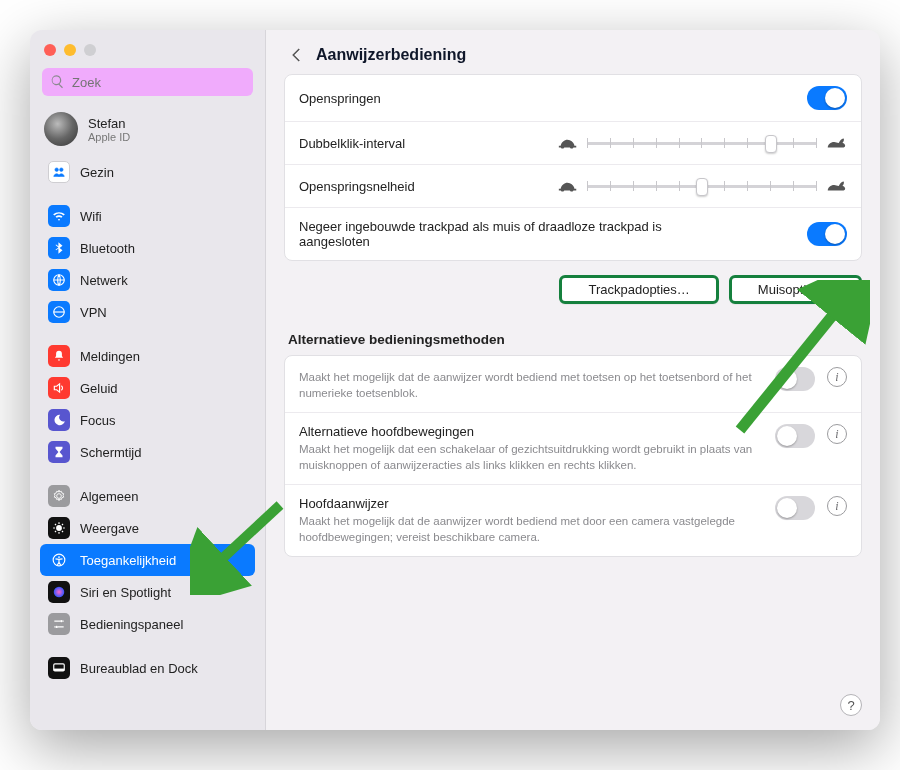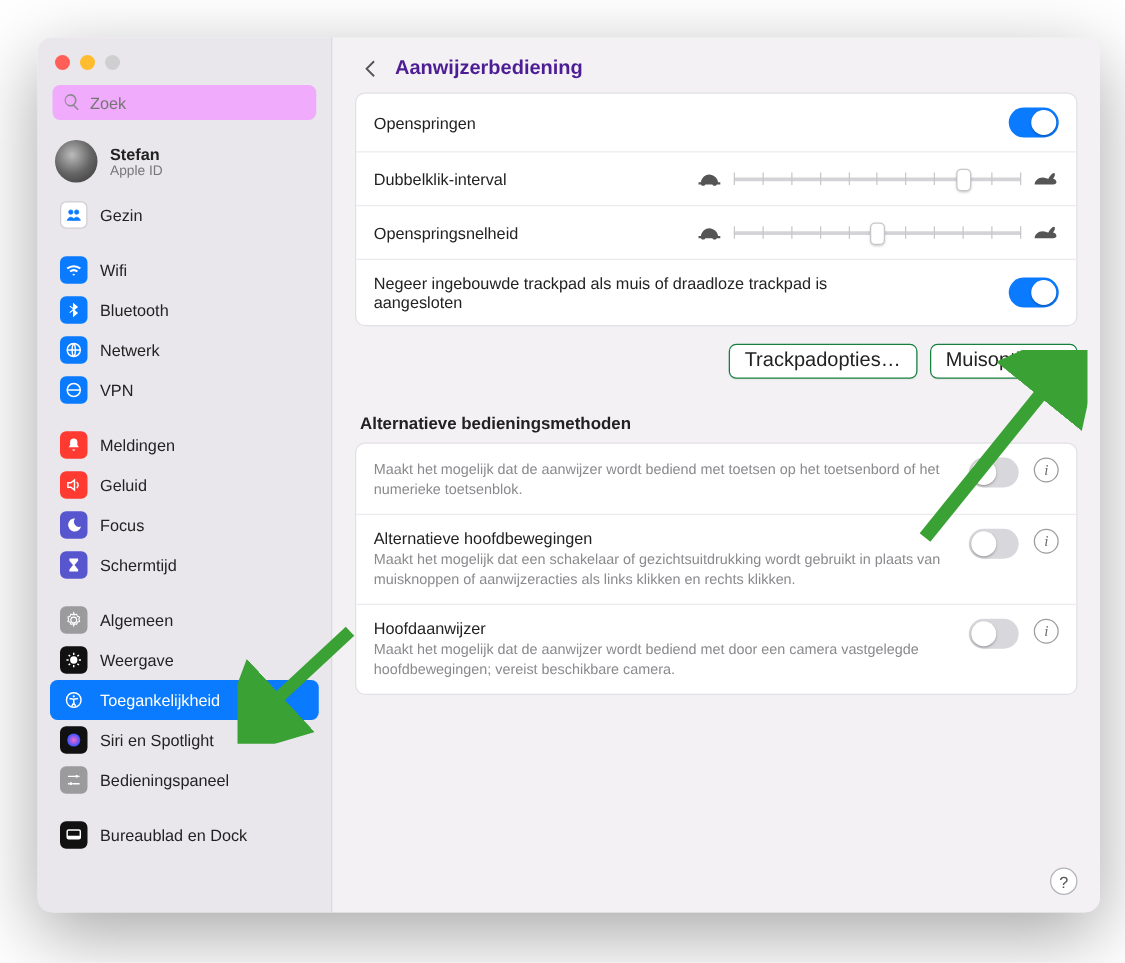--- a/index.html
+++ b/index.html
@@ -55,21 +55,21 @@
   }
   .profile {
     display: flex; align-items: center;
     padding: 6px 14px 10px; gap: 10px;
   }
   .avatar {
     width: 34px; height: 34px; border-radius: 50%;
     background: radial-gradient(circle at 40% 35%, #bbb 0%, #666 50%, #333 100%);
     flex-shrink: 0;
   }
-  .profile .name { font-size: 13px; font-weight: 700; color:#222; }
+  .profile .name { font-size: 13px; font-weight: 400; color:#222; }
   .profile .sub { font-size: 11px; color:#777; }
   .nav { padding: 0 10px 8px; overflow-y: auto; flex: 1; }
   .nav-item {
     display: flex; align-items: center; gap: 10px;
     padding: 5px 8px; border-radius: 6px;
     font-size: 13px; color:#222;
     cursor: default;
   }
   .nav-item.selected {
     background: #0a7aff; color:#fff;
@@ -88,21 +88,21 @@
     overflow-y: auto;
   }
   .header {
     display: flex; align-items: center; gap: 10px;
     padding: 16px 22px 10px;
   }
   .back {
     width: 18px; height: 18px; cursor: pointer;
   }
   .back svg { width: 18px; height: 18px; stroke:#555; fill:none; stroke-width:2; }
-  .header h1 { font-size: 16px; font-weight: 700; color:#4c1d95; }
+  .header h1 { font-size: 16px; font-weight: 700; color:#0f172a; }
   .section-title {
     font-size: 13.5px; font-weight: 700; color:#222;
     padding: 10px 22px 8px;
   }
   .panel {
     background:#fff; margin: 0 18px 10px;
     border: 1px solid #e1e0e4; border-radius: 8px;
   }
   .row {
     padding: 11px 14px;
@@ -161,23 +161,23 @@
     border: 1.5px solid #9b9b9e; color:#6b6b6e;
     display: flex; align-items: center; justify-content: center;
     font-size: 12px; font-style: italic; font-family: Georgia, serif;
     flex-shrink: 0; cursor: pointer;
   }
   .btn-row {
     display: flex; justify-content: flex-end; gap: 10px;
     padding: 4px 18px 18px;
   }
   .btn {
-    background:#fff; border:1px solid #15803d;
-    border-radius: 6px; padding: 4px 12px;
-    font-size: 16px; color:#222;
+    background:#fff; border:3px solid #15803d;
+    border-radius: 6px; padding: 4px 26px;
+    font-size: 13px; color:#222;
     box-shadow: 0 1px 1px rgba(0,0,0,.05);
     cursor: pointer;
   }
   .alt-row { align-items: flex-start; }
   .alt-row .text { flex: 1; padding-right: 8px; }
   .alt-row .desc {
     font-size: 11.5px; color:#8a8a8e; margin-top: 3px; line-height: 1.35;
   }
   .help {
     position: absolute; right: 18px; bottom: 14px;

